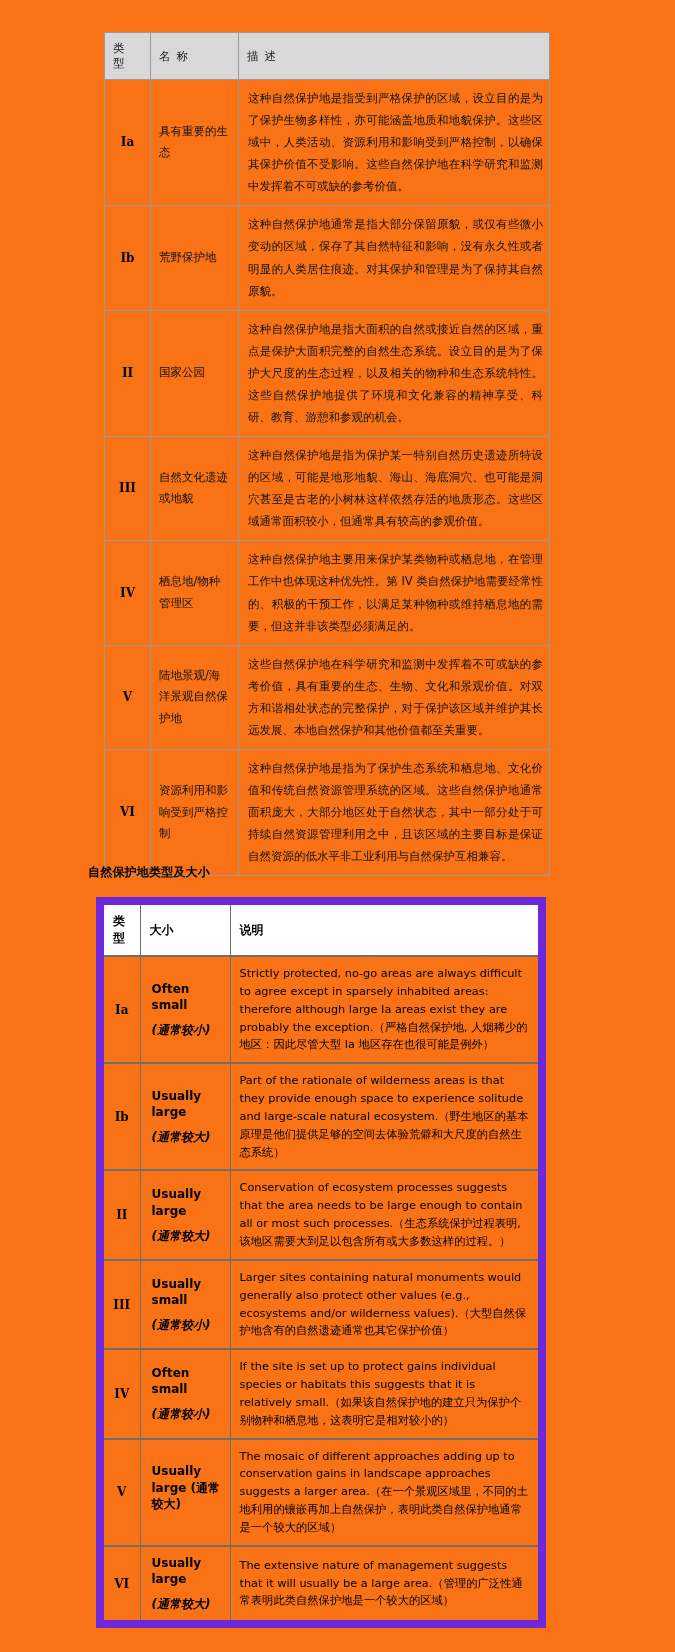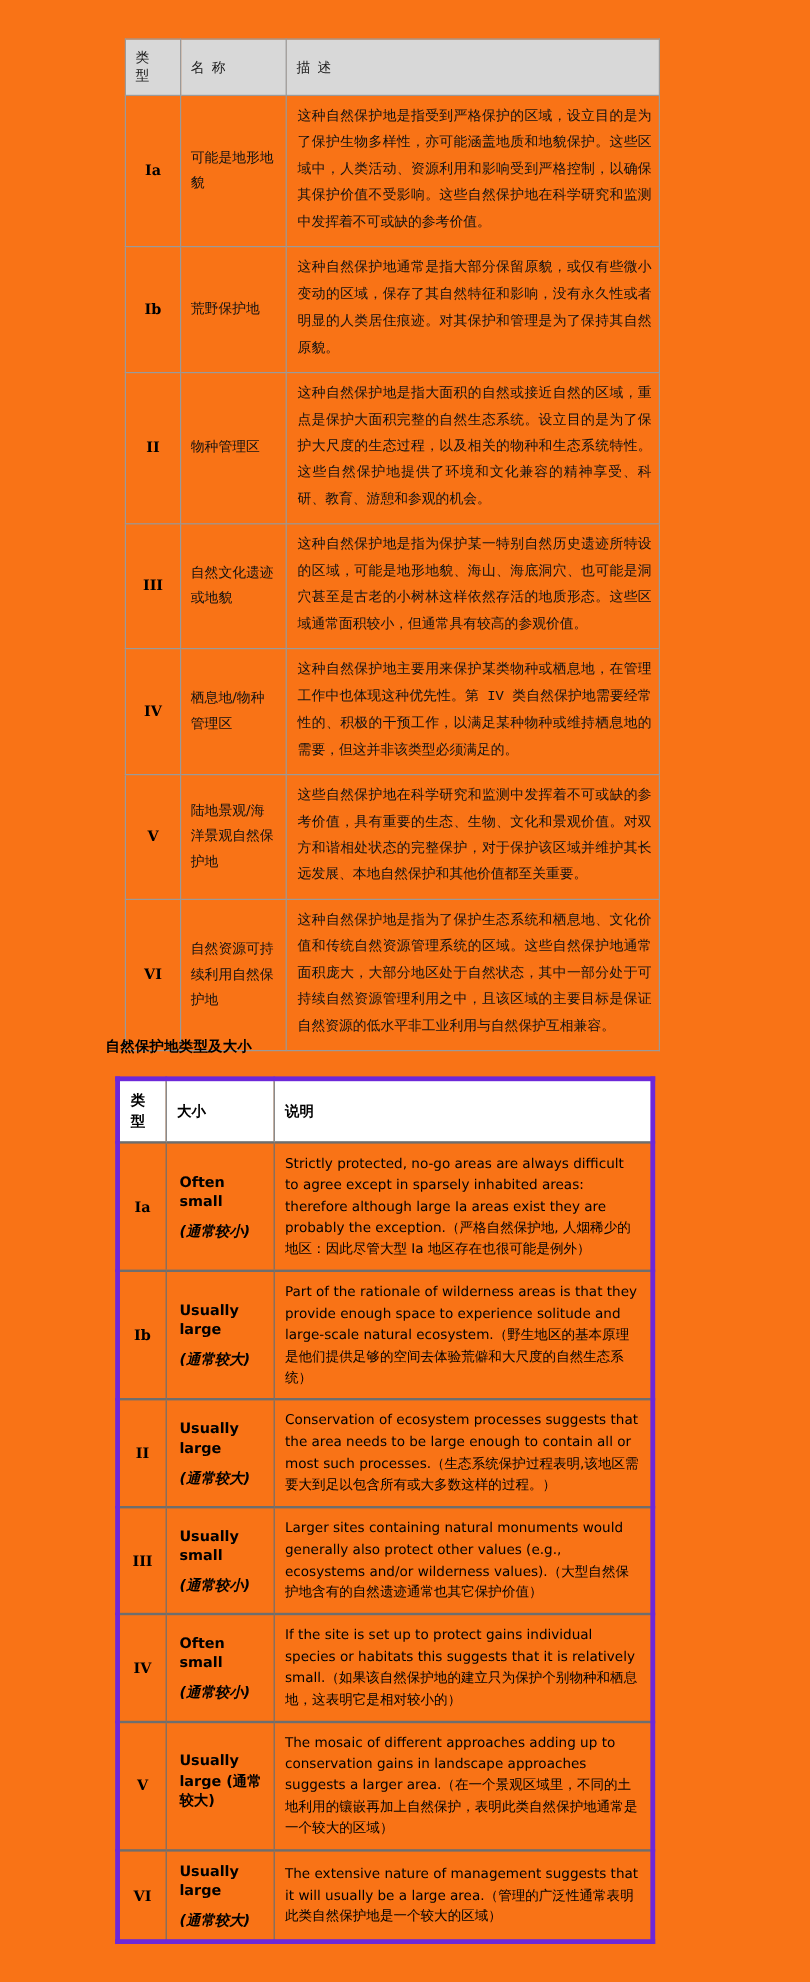--- a/index.html
+++ b/index.html
@@ -67,21 +67,20 @@
     color: #111;
   }
   .t1 td.desc {
     font-size: 11.5px;
     line-height: 1.92;
     color: #111;
     text-align: justify;
     text-justify: inter-character;
     padding-left: 9px;
     padding-right: 6px;
-    font-family: Liberation Mono, monospace;
   }
 
   
   .subheading {
     position: absolute;
     left: 88px;
     top: 864px;
     font-size: 12px;
     font-weight: bold;
     color: #000;
@@ -92,21 +91,21 @@
   .t2-wrap {
     position: absolute;
     left: 96px;
     top: 897px;
     width: 450px;
   }
   .t2 {
     border-collapse: collapse;
     width: 100%;
     table-layout: fixed;
-    border: 4px solid #6d28d9;
+    border: 8px solid #6d28d9;
   }
   .t2 td {
     border: 1px solid #6e6e6e;
     vertical-align: middle;
     text-align: left;
     padding: 8px 9px;
   }
   .t2 col.c1 { width: 40px; }
   .t2 col.c2 { width: 90px; }
   .t2 col.c3 { width: auto; }
@@ -160,51 +159,51 @@
       <thead>
         <tr>
           <td>类 型</td>
           <td>名 称</td>
           <td>描 述</td>
         </tr>
       </thead>
       <tbody>
         <tr>
           <td class="cat">Ia</td>
-          <td class="name">可能是地形地貌</td>
+          <td class="name">具有重要的生态</td>
           <td class="desc">这种自然保护地是指受到严格保护的区域，设立目的是为了保护生物多样性，亦可能涵盖地质和地貌保护。这些区域中，人类活动、资源利用和影响受到严格控制，以确保其保护价值不受影响。这些自然保护地在科学研究和监测中发挥着不可或缺的参考价值。</td>
         </tr>
         <tr>
           <td class="cat">Ib</td>
           <td class="name">荒野保护地</td>
           <td class="desc">这种自然保护地通常是指大部分保留原貌，或仅有些微小变动的区域，保存了其自然特征和影响，没有永久性或者明显的人类居住痕迹。对其保护和管理是为了保持其自然原貌。</td>
         </tr>
         <tr>
           <td class="cat">II</td>
-          <td class="name">物种管理区</td>
+          <td class="name">国家公园</td>
           <td class="desc">这种自然保护地是指大面积的自然或接近自然的区域，重点是保护大面积完整的自然生态系统。设立目的是为了保护大尺度的生态过程，以及相关的物种和生态系统特性。这些自然保护地提供了环境和文化兼容的精神享受、科研、教育、游憩和参观的机会。</td>
         </tr>
         <tr>
           <td class="cat">III</td>
           <td class="name">自然文化遗迹或地貌</td>
           <td class="desc">这种自然保护地是指为保护某一特别自然历史遗迹所特设的区域，可能是地形地貌、海山、海底洞穴、也可能是洞穴甚至是古老的小树林这样依然存活的地质形态。这些区域通常面积较小，但通常具有较高的参观价值。</td>
         </tr>
         <tr>
           <td class="cat">IV</td>
           <td class="name">栖息地/物种管理区</td>
           <td class="desc">这种自然保护地主要用来保护某类物种或栖息地，在管理工作中也体现这种优先性。第 IV 类自然保护地需要经常性的、积极的干预工作，以满足某种物种或维持栖息地的需要，但这并非该类型必须满足的。</td>
         </tr>
         <tr>
           <td class="cat">V</td>
           <td class="name">陆地景观/海洋景观自然保护地</td>
           <td class="desc">这些自然保护地在科学研究和监测中发挥着不可或缺的参考价值，具有重要的生态、生物、文化和景观价值。对双方和谐相处状态的完整保护，对于保护该区域并维护其长远发展、本地自然保护和其他价值都至关重要。</td>
         </tr>
         <tr>
           <td class="cat">VI</td>
-          <td class="name">自然资源可持续利用自然保护地</td>
+          <td class="name">资源利用和影响受到严格控制</td>
           <td class="desc">这种自然保护地是指为了保护生态系统和栖息地、文化价值和传统自然资源管理系统的区域。这些自然保护地通常面积庞大，大部分地区处于自然状态，其中一部分处于可持续自然资源管理利用之中，且该区域的主要目标是保证自然资源的低水平非工业利用与自然保护互相兼容。</td>
         </tr>
       </tbody>
     </table>
   </div>
 
   <div class="subheading">自然保护地类型及大小</div>
 
   <div class="t2-wrap">
     <table class="t2">

